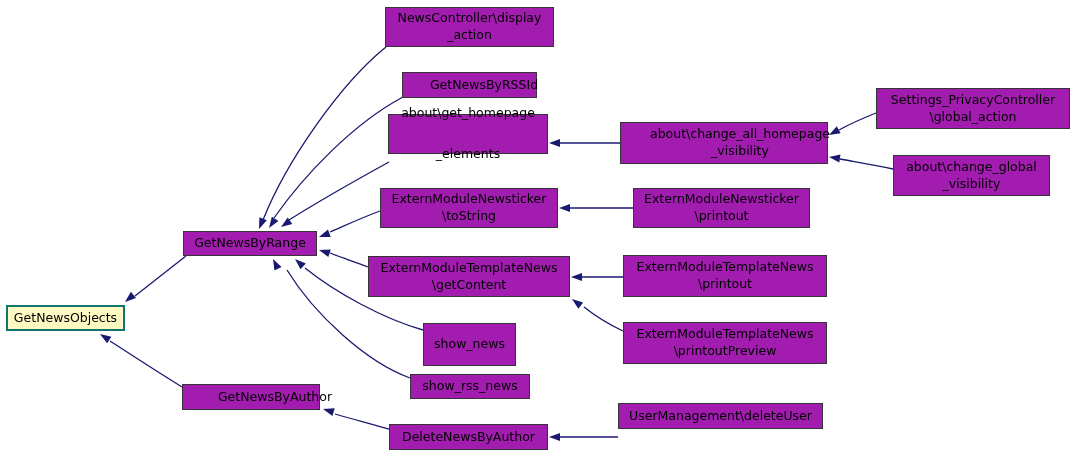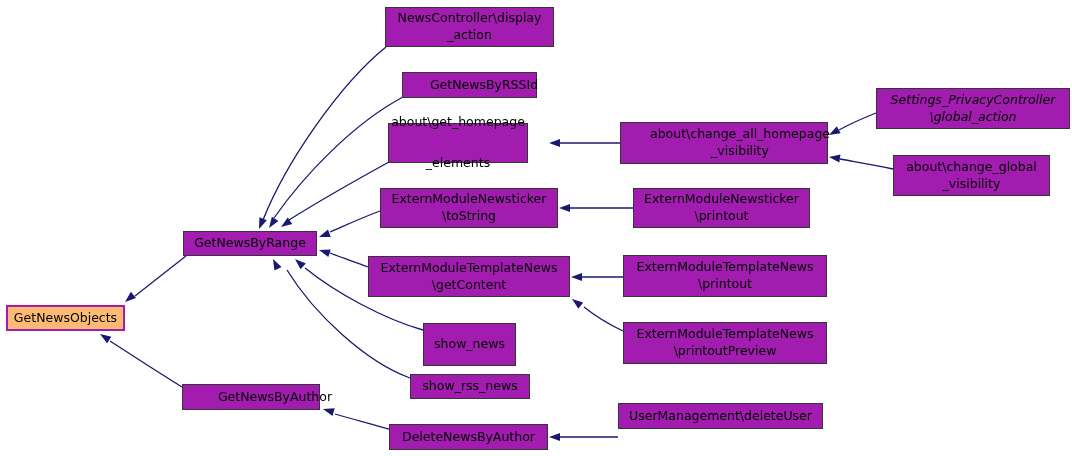--- a/index.html
+++ b/index.html
@@ -31,22 +31,22 @@
     align-items: center;
     justify-content: center;
     font-size: 12.5px;
     line-height: 1.35;
     color: #000000;
     white-space: nowrap;
     text-align: center;
     cursor: pointer;
   }
   .node.highlight {
-    background: #fdba74;
-    border: 2px solid #a21caf;
+    background: #fef9c3;
+    border: 2px solid #0f766e;
     cursor: default;
   }
   .node span {
     display: block;
   }
 </style>
 </head>
 <body>
 
 <div id="stage">
@@ -130,21 +130,21 @@
       <div class="node" style="left: 182px; top: 384px; width: 138px; height: 26px; padding-left: 48px;">
         <span>GetNewsByAuthor</span>
       </div>
       <div class="node" style="left: 385px; top: 7px; width: 169px; height: 40px;">
         <span>NewsController\display</span>
         <span>_action</span>
       </div>
       <div class="node" style="left: 402px; top: 72px; width: 135px; height: 26px; padding-left: 29px;">
         <span>GetNewsByRSSId</span>
       </div>
-      <div class="node" style="left: 388px; top: 123px; width: 140px; height: 40px; gap: 24px;">
+      <div class="node" style="left: 388px; top: 114px; width: 160px; height: 40px; gap: 24px;">
         <span>about\get_homepage</span>
         <span>_elements</span>
       </div>
       <div class="node" style="left: 380px; top: 188px; width: 178px; height: 40px;">
         <span>ExternModuleNewsticker</span>
         <span>\toString</span>
       </div>
       <div class="node" style="left: 368px; top: 256px; width: 202px; height: 41px;">
         <span>ExternModuleTemplateNews</span>
         <span>\getContent</span>
@@ -167,21 +167,21 @@
         <span>\printout</span>
       </div>
       <div class="node" style="left: 623px; top: 255px; width: 204px; height: 42px;">
         <span>ExternModuleTemplateNews</span>
         <span>\printout</span>
       </div>
       <div class="node" style="left: 623px; top: 322px; width: 204px; height: 42px;">
         <span>ExternModuleTemplateNews</span>
         <span>\printoutPreview</span>
       </div>
-      <div class="node" style="left: 876px; top: 88px; width: 194px; height: 41px; font-style: italic;">
+      <div class="node" style="left: 876px; top: 88px; width: 194px; height: 41px;">
         <span>Settings_PrivacyController</span>
         <span>\global_action</span>
       </div>
       <div class="node" style="left: 893px; top: 155px; width: 157px; height: 41px;">
         <span>about\change_global</span>
         <span>_visibility</span>
       </div>
       <div class="node" style="left: 618px; top: 403px; width: 205px; height: 26px;">
         <span>UserManagement\deleteUser</span>
       </div>

